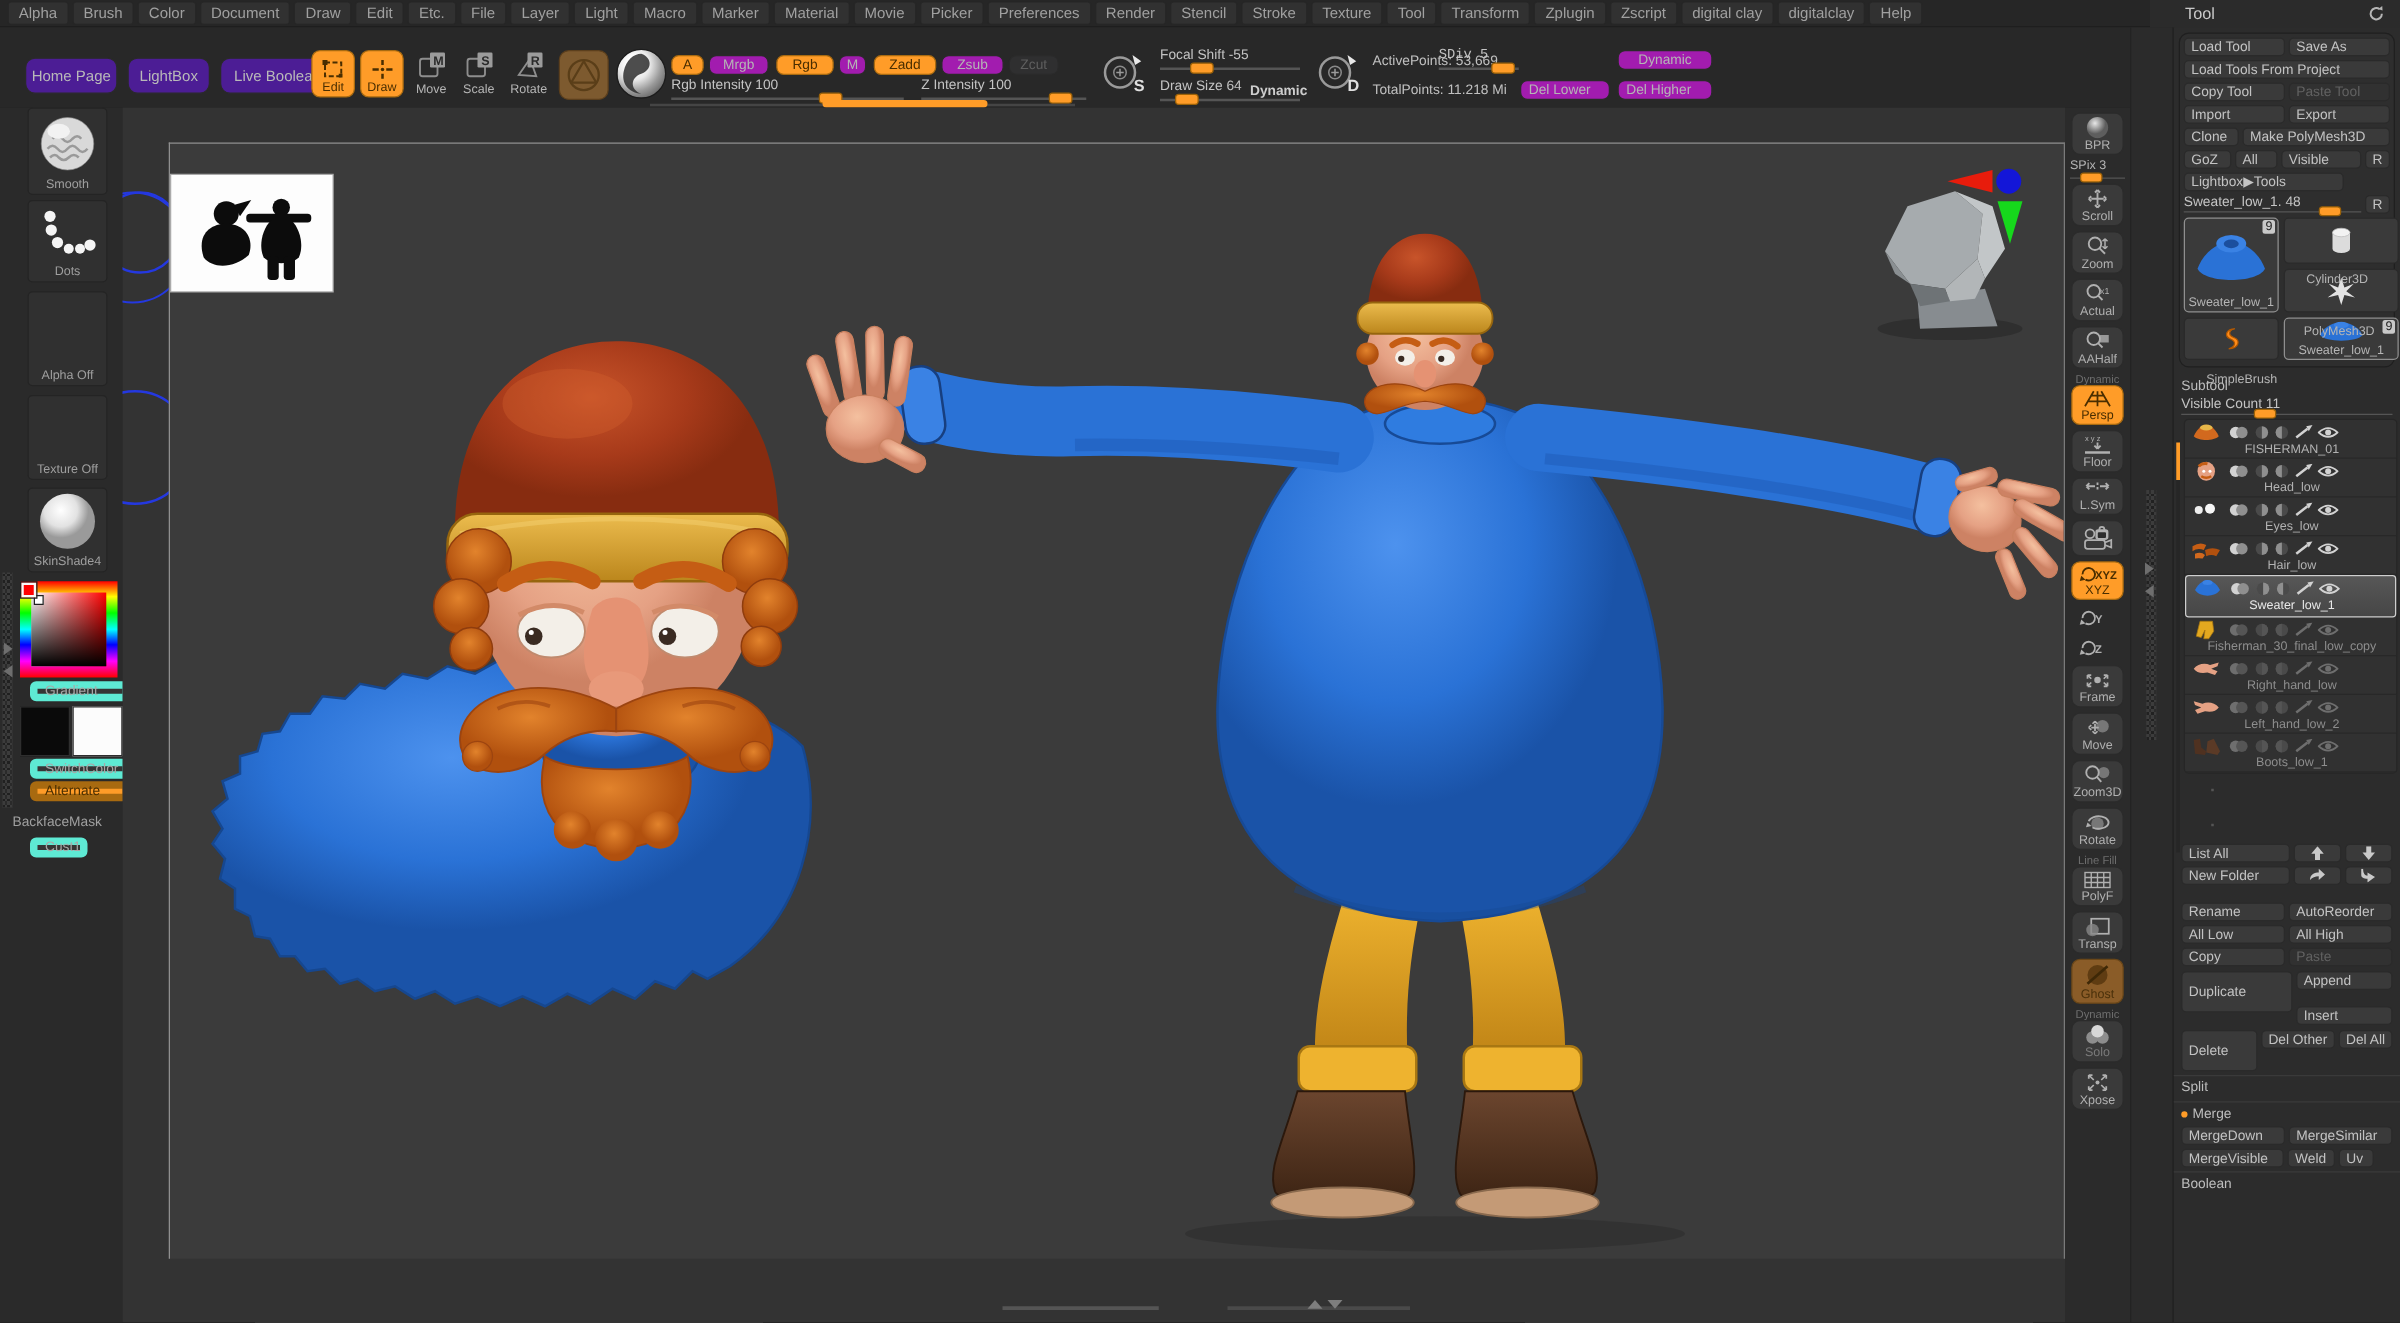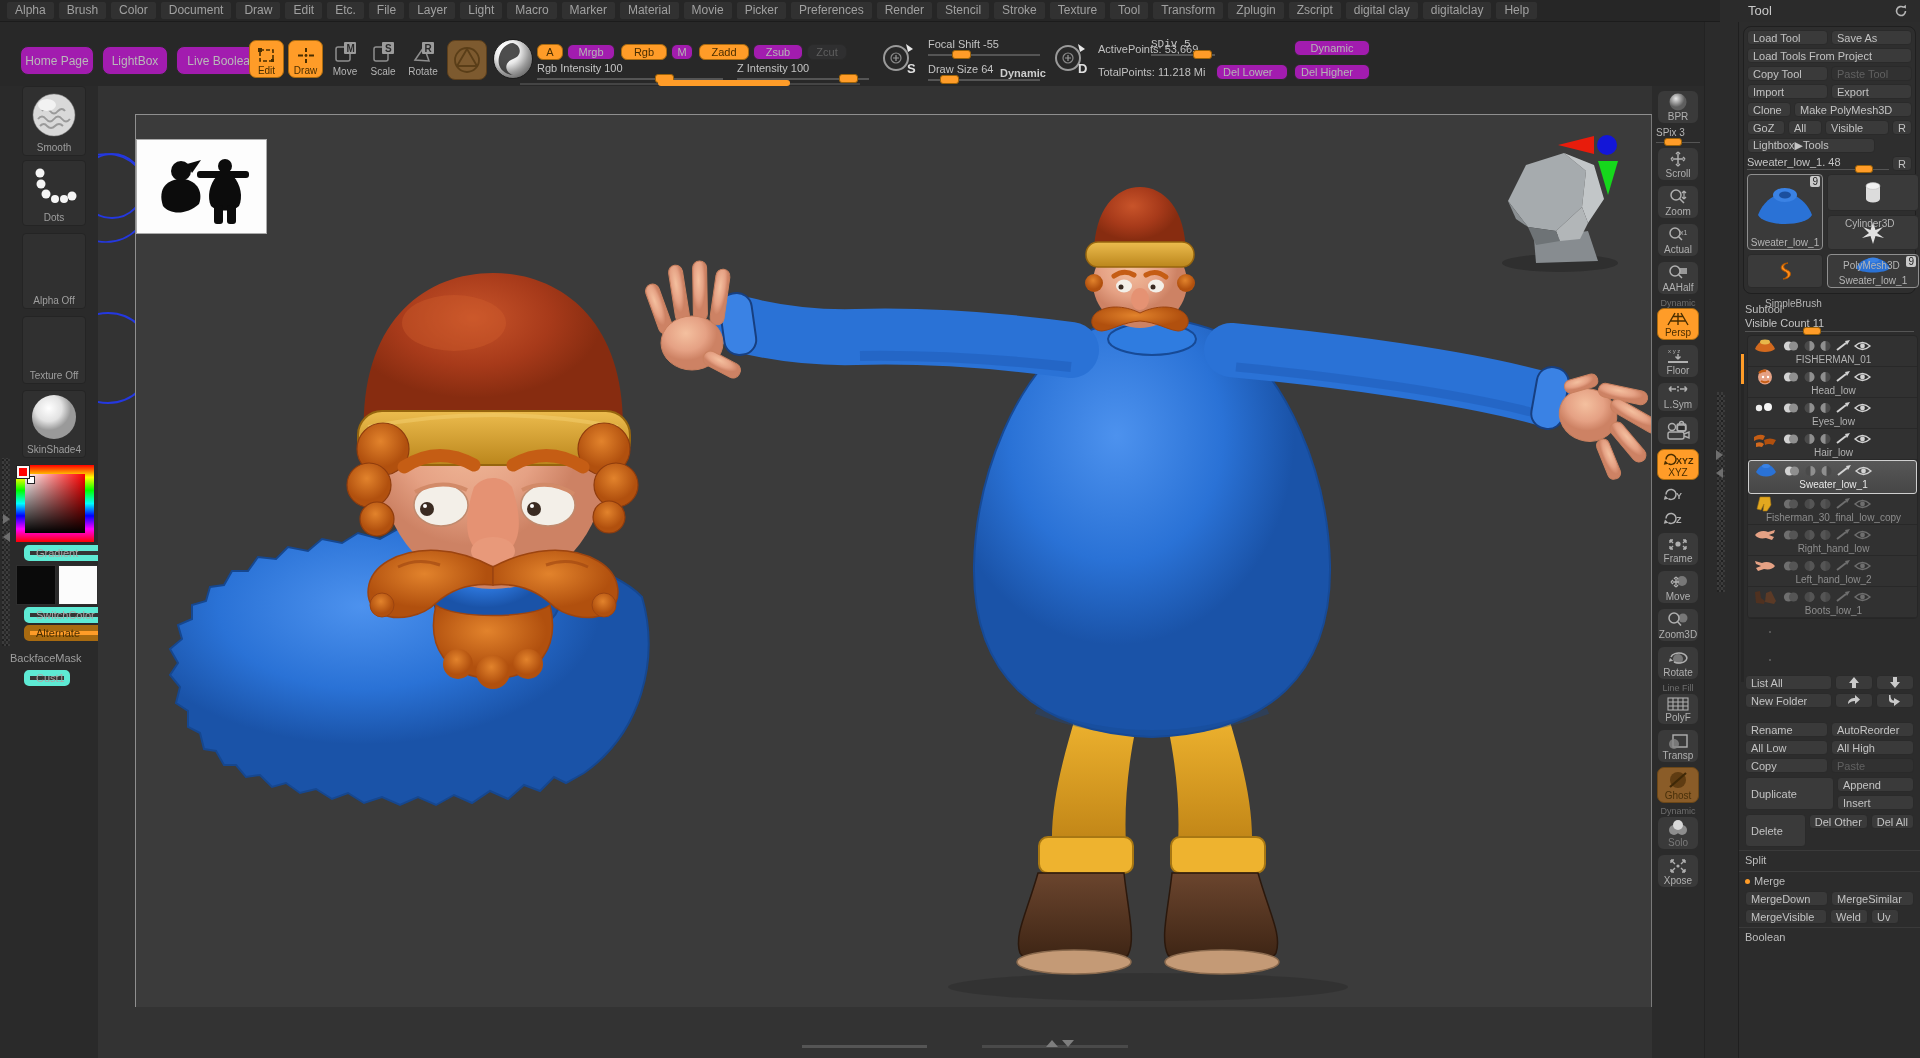--- a/index.html
+++ b/index.html
@@ -7,21 +7,21 @@
        -webkit-user-select:none;user-select:none;font-family:"Liberation Sans",sans-serif;}
   
   #menubar{position:absolute;left:0;top:0;width:1720px;height:22px;background:#262626;
            display:flex;align-items:center;gap:3px;padding-left:6px;box-sizing:border-box;border-bottom:1px solid #1c1c1c;}
   .menu-item{background:#313131;border:1px solid #262626;border-radius:3px;color:#a0a0a0;
              font-size:12px;padding:1px 8px 2px;line-height:14px;white-space:nowrap;}
   #tool-header-title{position:absolute;left:1748px;top:3px;color:#c9c9c9;font-size:13px;}
   #tool-header-reset{position:absolute;left:1893px;top:3px;width:16px;height:16px;color:#b5b5b5;}
   
   #toolbar{position:absolute;left:0;top:22px;width:1740px;height:64px;background:#282828;border-bottom:1px solid #1e1e1e;}
-  .tb-big{position:absolute;top:24px;height:29px;background:#a21caf;border:1px solid #2a2a2a;border-radius:8px;
+  .tb-big{position:absolute;top:24px;height:29px;background:#4c1d95;border:1px solid #2a2a2a;border-radius:8px;
           color:#b9b9b9;font-size:12px;display:flex;align-items:center;justify-content:center;box-sizing:border-box;}
   .tb-sq{position:absolute;top:18px;width:35px;height:38px;border-radius:7px;display:flex;flex-direction:column;
          align-items:center;justify-content:flex-end;font-size:10px;box-sizing:border-box;padding-bottom:1px;}
   .tb-sq.orange{background:#ff9c28;color:#4a2e00;border:1px solid #a86a10;}
   .tb-tool{position:absolute;top:18px;width:36px;height:40px;display:flex;flex-direction:column;align-items:center;
            color:#b5b5b5;font-size:10px;}
   .pill{position:absolute;height:16px;border-radius:6px;background:#a21caf;border:1px solid #2a2a2a;color:#b5b5b5;
         font-size:11px;display:flex;align-items:center;justify-content:center;box-sizing:border-box;}
   .pill.orange{background:#ff9c28;color:#4a2e00;border-color:#a86a10;}
   .pill.dis{color:#5f5f5f;background:#2f2f30;}
@@ -1235,21 +1235,21 @@
   <div class="prow" style="margin:3px 6px 0;">
     <div class="pbtn f1">All Low</div>
     <div class="pbtn f1">All High</div>
   </div>
   <div class="prow" style="margin:3px 6px 0;">
     <div class="pbtn f1">Copy</div>
     <div class="pbtn f1 dis">Paste</div>
   </div>
   <div class="prow" style="margin:4px 6px 0;">
     <div class="pbtn f1" style="height:33px;justify-content:flex-start;">Duplicate</div>
-    <div style="flex:1;display:flex;flex-direction:column;gap:3px;">
+    <div style="flex:1;display:flex;flex-direction:column;gap:13px;">
       <div class="pbtn">Append</div>
       <div class="pbtn">Insert</div>
     </div>
   </div>
   <div class="prow" style="margin:4px 6px 0;">
     <div class="pbtn f1" style="height:33px;justify-content:flex-start;">Delete</div>
     <div style="flex:1;display:flex;gap:3px;">
       <div class="pbtn">Del Other</div>
       <div class="pbtn">Del All</div>
     </div>

